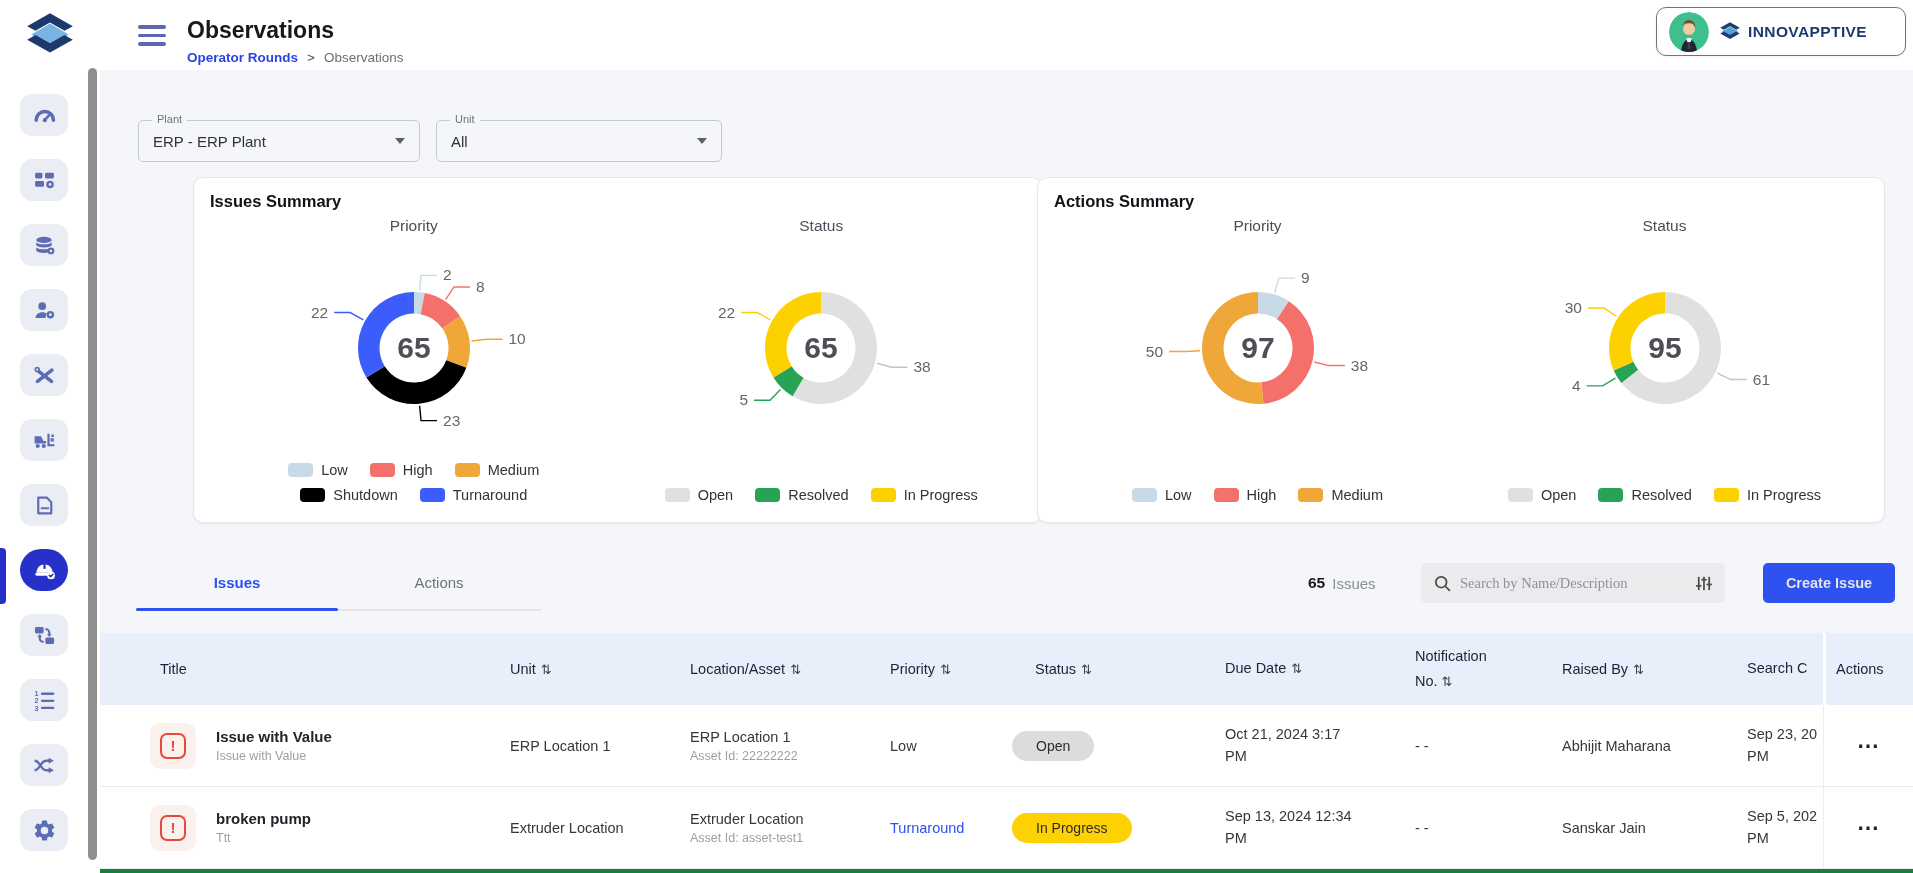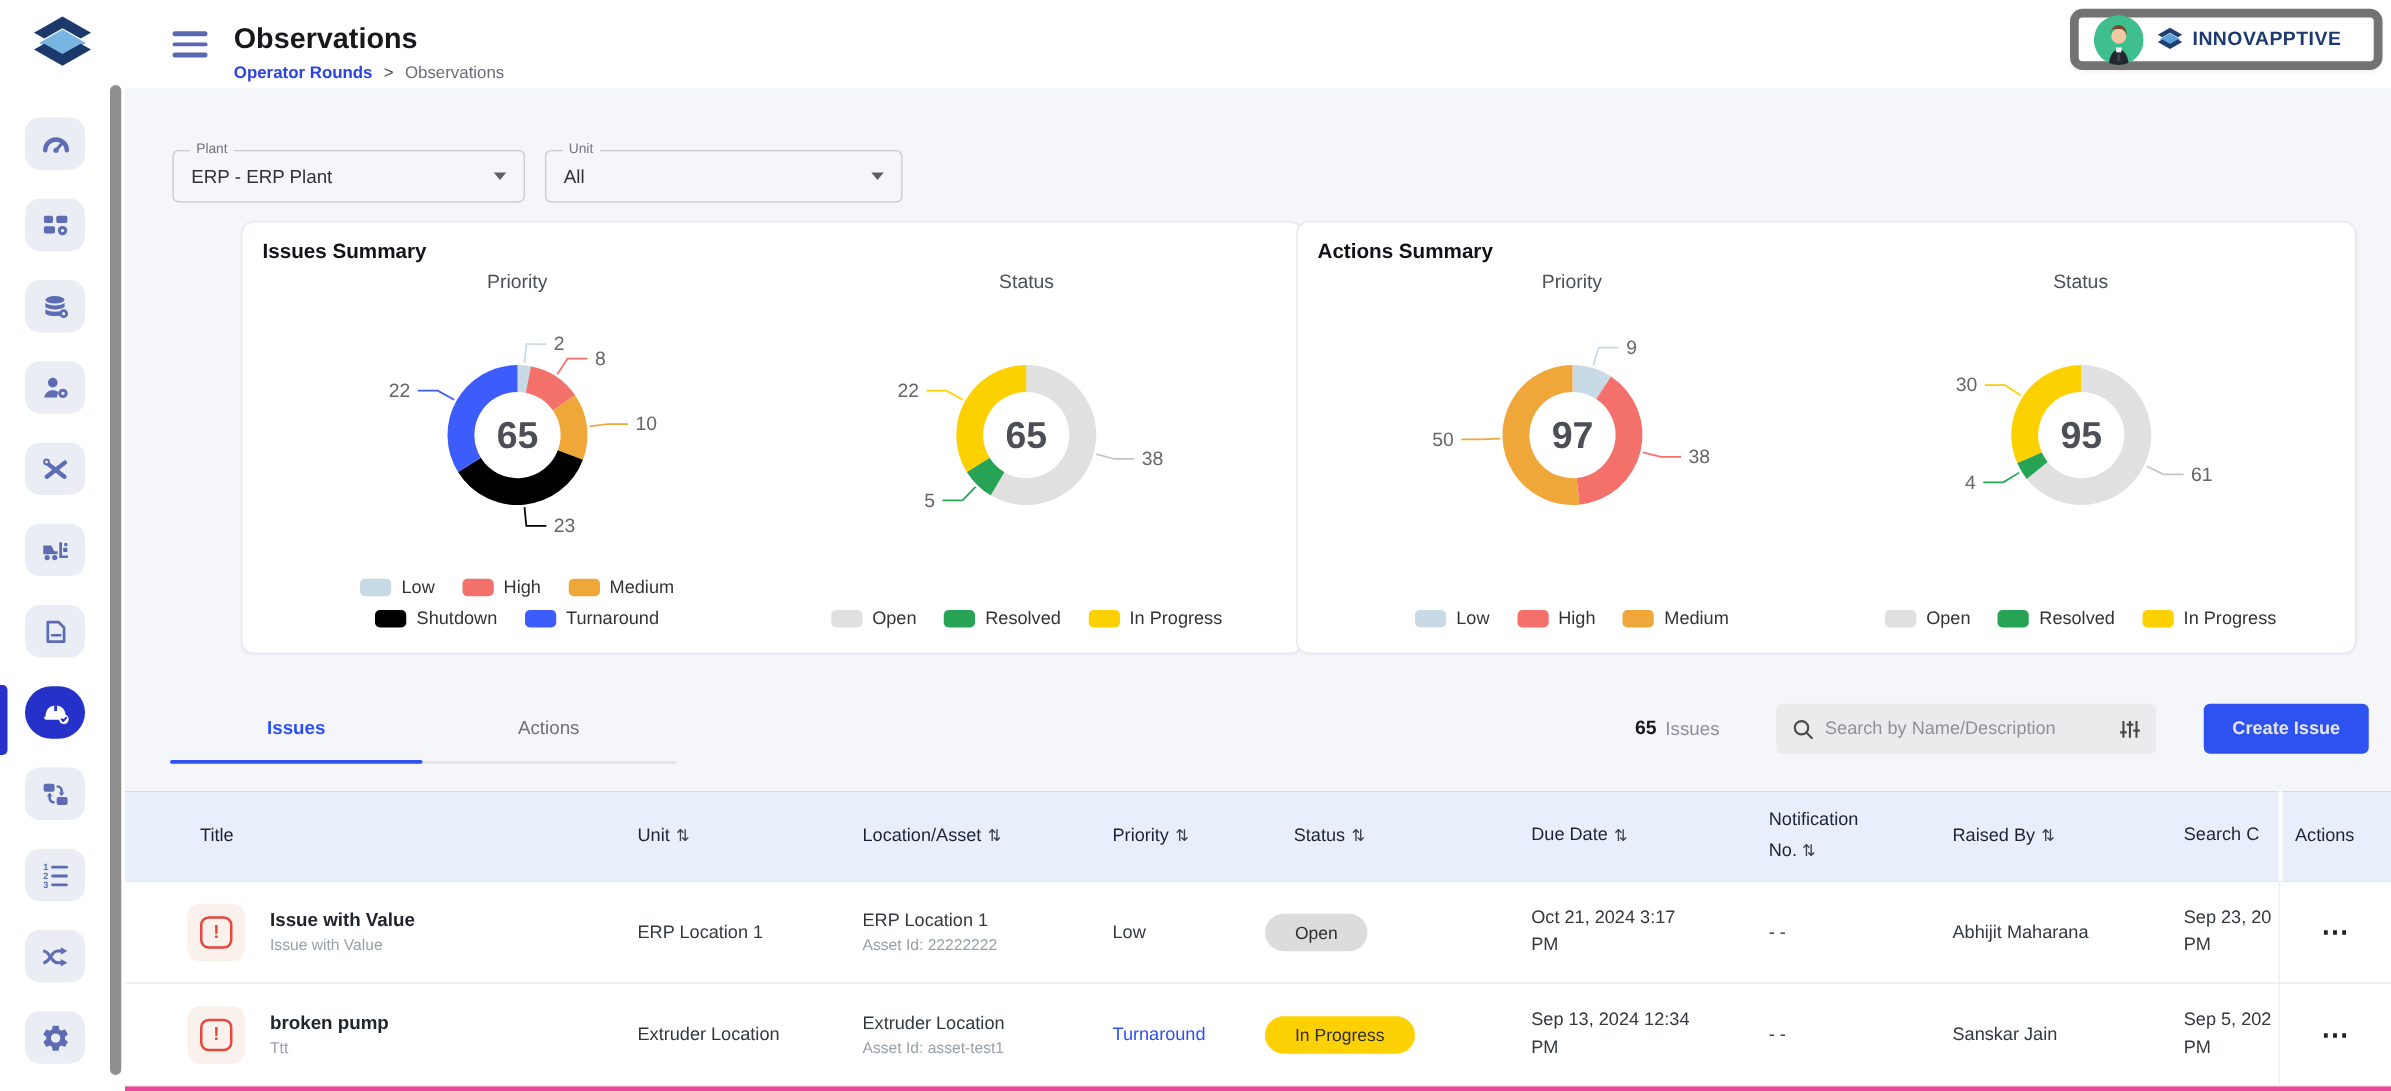--- a/index.html
+++ b/index.html
@@ -19,21 +19,21 @@
   
   .topbar { position:absolute; left:100px; top:0; right:0; height:70px; background:#fff; z-index:5; }
   .hamburger { position:absolute; left:38px; top:25px; width:28px; height:20px; border:none; background:transparent; cursor:pointer; }
   .hamburger span { display:block; width:28px; height:3.5px; background:#5b68b0; border-radius:2px; margin-bottom:5px; }
   .page-head { position:absolute; left:87px; top:17px; }
   .page-title { font-size:23px; font-weight:700; color:#17181c; }
   .breadcrumb { margin-top:6px; font-size:13.5px; display:flex; gap:9px; }
   .bc-parent { color:#2b43e6; font-weight:700; cursor:pointer; }
   .bc-sep { color:#4a4a4a; }
   .bc-current { color:#6a6f77; }
-  .profile-card { position:absolute; right:7px; top:7px; width:250px; height:49px; background:#fff; border:7px solid #737373; border-radius:10px; box-shadow:0 1px 3px rgba(0,0,0,.06); display:flex; align-items:center; padding:0 12px; gap:9px; }
+  .profile-card { position:absolute; right:7px; top:7px; width:250px; height:49px; background:#fff; border:1px solid #737373; border-radius:10px; box-shadow:0 1px 3px rgba(0,0,0,.06); display:flex; align-items:center; padding:0 12px; gap:9px; }
   .avatar { width:40px; height:40px; border-radius:50%; overflow:hidden; flex:0 0 40px; cursor:pointer; }
   .brand { display:flex; align-items:center; gap:6px; }
   .brand-text { font-size:15.5px; font-weight:700; color:#1d3a6e; letter-spacing:.4px; }
 
   
   .content { position:absolute; left:100px; top:70px; right:0; bottom:0; background:#f5f6fa; }
 
   
   .select { position:absolute; height:42px; border:1px solid #c6c9d2; border-radius:5px; display:flex; align-items:center; padding:0 14px; cursor:pointer; }
   .select-plant { left:38px; top:50px; width:282px; }
@@ -59,26 +59,26 @@
   
   .tabs { position:absolute; left:36px; top:486px; width:405px; height:55px; }
   .tab { position:absolute; top:0; width:202px; height:52px; border:none; background:transparent; font-size:15px; color:#6d727b; cursor:pointer; font-family:inherit; }
   .tab.active { color:#2b4ff1; font-weight:700; }
   .tab-track { position:absolute; bottom:0; left:0; width:405px; height:2px; background:#e4e4e8; }
   .tab-active-bar { position:absolute; bottom:0; left:0; width:202px; height:3.5px; background:#2e52f0; border-radius:2px; }
   .count-box { position:absolute; left:1208px; top:493px; height:40px; display:flex; align-items:center; gap:7px; }
   .count-num { font-size:15.5px; font-weight:700; color:#16181d; }
   .count-label { font-size:15px; color:#8a8f98; }
   .search-box { position:absolute; left:1321px; top:493px; width:304px; height:40px; background:#ebebed; border-radius:5px; display:flex; align-items:center; padding:0 12px; gap:8px; }
-  .search-box input { flex:1; border:none; background:transparent; outline:none; font-size:14.5px; color:#14532d; font-family:Liberation Sans, sans-serif; }
+  .search-box input { flex:1; border:none; background:transparent; outline:none; font-size:14.5px; color:#14532d; font-family:Liberation Serif, serif; }
   .search-box input::placeholder { color:#8e9298; }
   .create-btn { position:absolute; left:1663px; top:493px; width:132px; height:40px; background:#2e52f0; color:#e5e5e5; border:none; border-radius:5px; font-size:14.5px; font-weight:700; cursor:pointer; font-family:inherit; }
 
   
-  .table-wrap { position:absolute; left:0; right:0; top:563px; bottom:0; background:#ec4899; }
+  .table-wrap { position:absolute; left:0; right:0; top:563px; bottom:0; background:#15803d; }
   .thead-row,.trow { display:grid; grid-template-columns:365px 180px 200px 120px 215px 190px 147px 185px 76px 90px; padding-left:45px; }
   .thead-row { height:72px; background:#e9eefb; align-items:center; }
   .hcell { font-size:14.5px; color:#1c2335; display:flex; align-items:center; gap:5px; cursor:pointer; }
   .hcell .sort { font-size:13px; color:#3a3f4c; }
   .hcell.c-title { padding-left:15px; cursor:default; }
   .hcell.c-status { padding-left:25px; }
   .hcell.c-notif { display:block; line-height:1.7; cursor:pointer; }
   .hcell.c-act { border-left:3px solid #fff; height:100%; padding-left:10px; cursor:default; }
   .trow { height:82px; background:#fff; border-bottom:1px solid #ececec; align-items:center; cursor:pointer; }
   .cell { font-size:14.5px; color:#33373e; }

